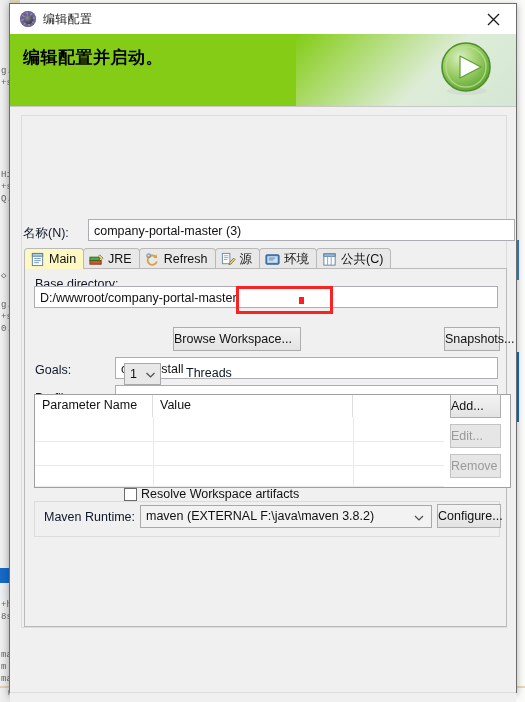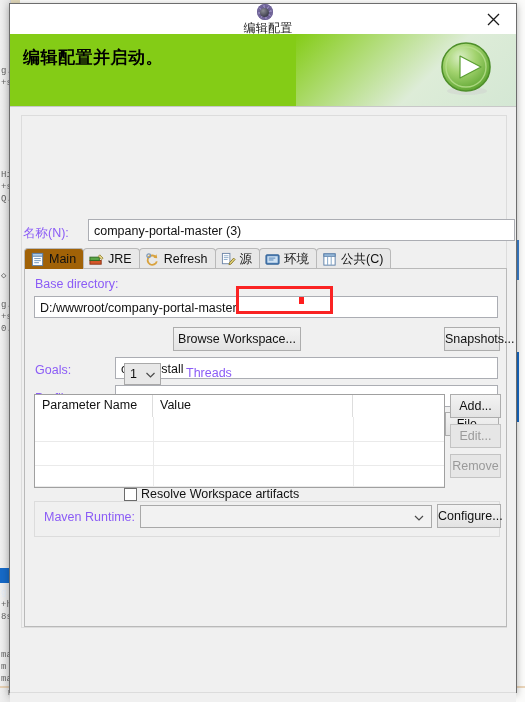--- a/index.html
+++ b/index.html
@@ -66,21 +66,20 @@
 
   
   #titlebar {
     position: relative;
     height: 30px;
     background: #ffffff;
     display: flex;
     align-items: center;
     padding: 0 0 0 10px;
     box-sizing: border-box;
-    flex-direction: column;
   }
   #title-icon {
     width: 16px; height: 16px;
     flex: 0 0 auto;
     margin-right: 7px;
     position: relative;
   }
   #title-icon .ring {
     position: absolute; left: 0; top: 0; width: 16px; height: 16px;
     border-radius: 50%;
@@ -155,21 +154,21 @@
     left: 11px; top: 8px;
     width: 486px; height: 513px;
     border: 1px solid #dcdcdc;
     background: #f0f0f0;
     box-sizing: border-box;
   }
 
   .row { position: absolute; }
   .lbl {
     font-size: 12.5px;
-    color: #8b5cf6;
+    color: #0f172a;
     white-space: nowrap;
   }
   .txtfield {
     position: absolute;
     background: #ffffff;
     border: 1px solid #abadb3;
     box-sizing: border-box;
     font-size: 12.5px;
     color: #111;
     padding: 2px 0 0 5px;
@@ -180,21 +179,21 @@
   }
   .txtfield.readonly { background: #f5f5f5; color: #3b3b3b; }
 
   .btn {
     position: absolute;
     background: linear-gradient(to bottom,#f3f3f3,#e3e3e3);
     border: 1px solid #adadad;
     box-sizing: border-box;
     font-size: 12.5px;
     color: #111;
-    text-align: center;
+    text-align: left;
     line-height: 22px;
     height: 24px;
     cursor: default;
     white-space: nowrap;
   }
   .btn.disabled { color: #9a9a9a; border-color: #c3c3c3; background: #e6e6e6; }
 
   
   #name-label { left: 13px; top: 118px; }
   #name-field { left: 78px; top: 112px; width: 427px; }
@@ -222,21 +221,21 @@
     background: #e8e8e8;
     border: 1px solid #b9b9b9;
     border-bottom: none;
     border-radius: 4px 4px 0 0;
     margin-right: -1px;
     box-sizing: border-box;
     white-space: nowrap;
     cursor: default;
   }
   .tab.active {
-    background: #a16207;
+    background: #fef9c3;
     border-color: #b9b9b9;
     position: relative;
     z-index: 3;
     font-weight: normal;
   }
   .tab .ticon {
     width: 15px; height: 15px;
     margin-right: 4px;
     flex: 0 0 auto;
     display: block;
@@ -245,21 +244,21 @@
     position: absolute;
     left: 0; top: 21px;
     width: 483px; height: 359px;
     background: #f0f0f0;
     border: 1px solid #b9b9b9;
     box-sizing: border-box;
   }
 
   
   #basedir-label { left: 10px; top: 8px; }
-  #basedir-field { left: 9px; top: 27px; width: 464px; }
+  #basedir-field { left: 9px; top: 17px; width: 464px; }
 
   
   #btn-browse-ws   { left: 148px; top: 58px; width: 128px; }
   #btn-browse-fs   { left: 281px; top: 58px; width: 133px; }
   #btn-variables   { left: 419px; top: 58px; width: 56px; }
 
   
   #goals-label { left: 10px; top: 94px; }
   #goals-field { left: 90px; top: 88px; width: 383px; }
   #profiles-label { left: 10px; top: 122px; }
@@ -318,21 +317,21 @@
     display: flex; align-items: center;
     padding-left: 5px;
   }
   #threads-combo .chev { position: absolute; right: 5px; top: 8px; }
   #threads-label { left: 161px; top: 97px; }
 
   
   #param-table {
     position: absolute;
     left: 9px; top: 125px;
-    width: 411px; height: 94px;
+    width: 477px; height: 94px;
     background: #fff;
     border: 1px solid #a0a0a0;
     box-sizing: border-box;
     overflow: hidden;
   }
   #param-header {
     display: flex;
     height: 22px;
     font-size: 12.5px;
     color: #111;
@@ -592,20 +591,21 @@
           <div class="grid-v" style="left:318px;"></div>
         </div>
 
         <div class="btn" id="btn-add">Add...</div>
         <div class="btn disabled" id="btn-edit">Edit...</div>
         <div class="btn disabled" id="btn-remove">Remove</div>
 
         <div id="mvnrt-group"></div>
         <div class="lbl row" id="mvnrt-label">Maven Runtime:</div>
         <div id="mvnrt-combo">
+          <span>maven (EXTERNAL F:\java\maven 3.8.2)</span>
           <svg class="chev" width="10" height="6" viewBox="0 0 10 6">
             <path d="M1 1 L5 5 L9 1" fill="none" stroke="#4a4a4a" stroke-width="1.2"></path>
           </svg>
         </div>
         <div class="btn" id="btn-configure">Configure...</div>
       </div>
     </div>
 
   </div>
 

